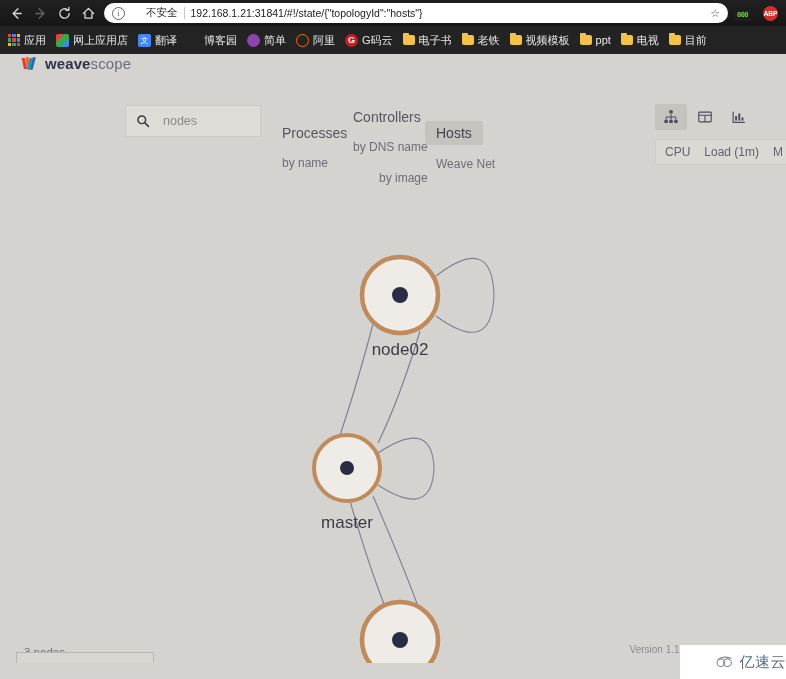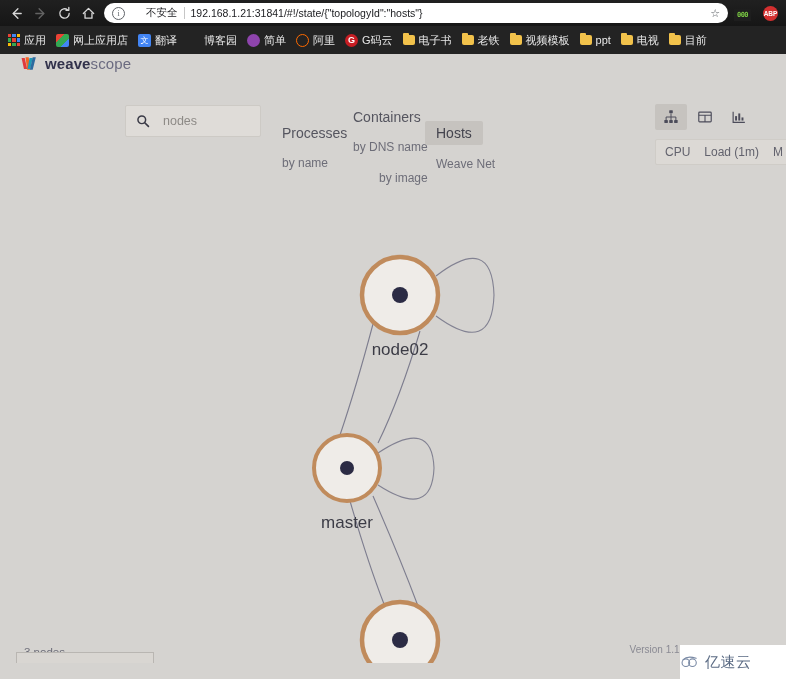--- a/index.html
+++ b/index.html
@@ -310,21 +310,21 @@
     white-space: nowrap;
   }
 
   .watermark {
     position: absolute;
     right: 0; bottom: 0;
     width: 106px; height: 34px;
     background: #ffffff;
     display: flex;
     align-items: center;
-    justify-content: flex-start;
+    justify-content: flex-end;
     gap: 3px;
     z-index: 60;
   }
   .wm-logo { width: 22px; height: 16px; flex: none; }
   .wm-text {
     font-size: 15px;
     color: #5b6b84;
     letter-spacing: 0.5px;
     font-family: "DejaVu Sans", sans-serif;
   }
@@ -461,21 +461,21 @@
         <svg class="search-ico" viewBox="0 0 16 16">
           <circle cx="6.6" cy="6.6" r="4.4" stroke="#3a3a46" stroke-width="1.7" fill="none"></circle>
           <path d="M10 10 L14.2 14.2" stroke="#3a3a46" stroke-width="1.9" stroke-linecap="round"></path>
         </svg>
         <span class="search-ph">nodes</span>
       </div>
 
       <div class="topologies">
 
       <div class="topo-col"><div class="topo-head">Processes</div><div class="topo-sub">by name</div></div>
-          <div class="topo-col wide"><div class="topo-head">Containers</div><div class="topo-sub">by DNS name</div><div class="topo-sub">by image</div></div>
+          <div class="topo-col wide"><div class="topo-head">Controllers</div><div class="topo-sub">by DNS name</div><div class="topo-sub">by image</div></div>
           <div class="topo-col wide"><div class="topo-head selected">Hosts</div><div class="topo-sub">Weave Net</div></div>
         </div>
 
       <div class="view-modes">
         <div class="vm-btn active">
           <svg width="16" height="16" viewBox="0 0 18 18">
             <rect x="7" y="1.5" width="4" height="3.3" rx="0.5" fill="#4c4c5a"></rect>
             <rect x="1.5" y="12.5" width="4" height="3.3" rx="0.5" fill="#4c4c5a"></rect>
             <rect x="7" y="12.5" width="4" height="3.3" rx="0.5" fill="#4c4c5a"></rect>
             <rect x="12.5" y="12.5" width="4" height="3.3" rx="0.5" fill="#4c4c5a"></rect>

